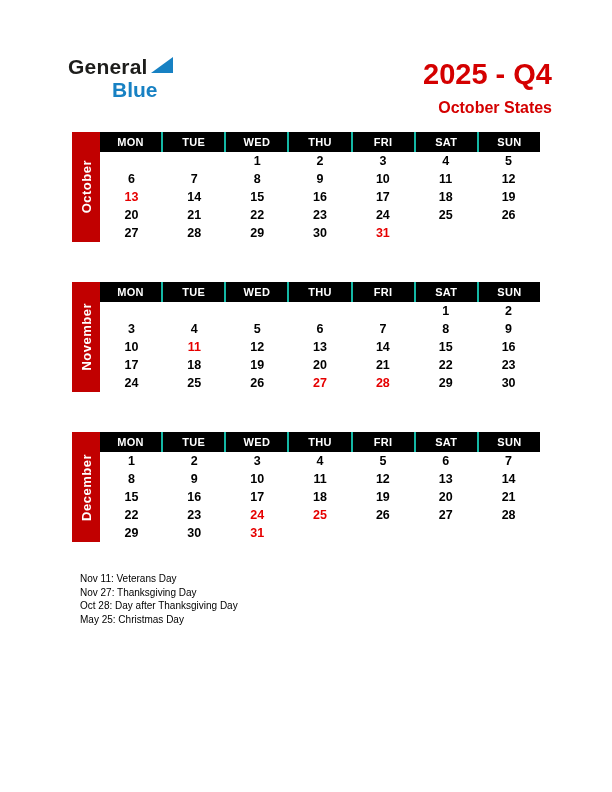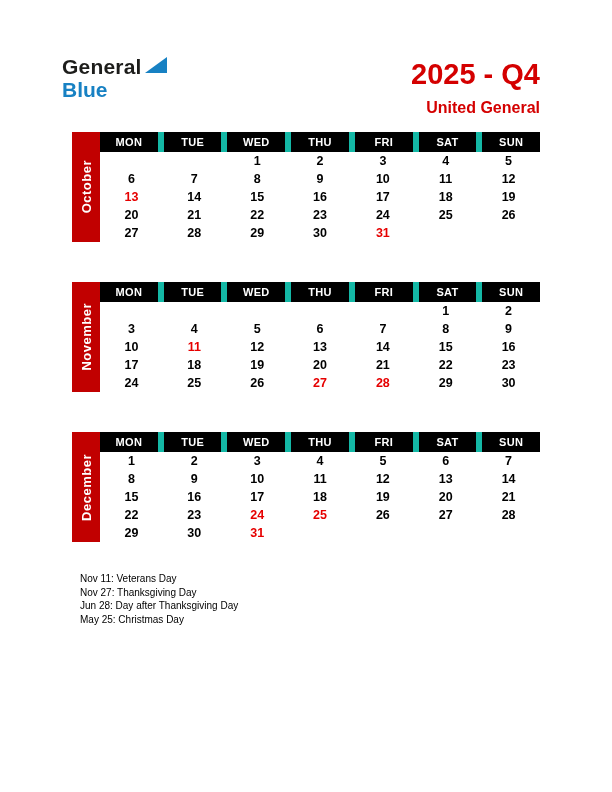--- a/index.html
+++ b/index.html
@@ -6,34 +6,34 @@
   html, body { width: 612px; height: 792px; }
   body {
     background: #ffffff;
     font-family: "Liberation Sans", sans-serif;
     position: relative;
     overflow: hidden;
   }
   .page { position: absolute; inset: 0; background: #fff; }
 
   
-  .logo { position: absolute; left: 62px; top: 56px; }
+  .logo { position: absolute; left: 68px; top: 56px; }
   .logo-line1 { display: flex; align-items: flex-end; }
   .logo-word1 {
     font-size: 21px; font-weight: 600; color: var(--logo-dark);
     letter-spacing: 0.2px; line-height: 1;
   }
   .logo-triangle { margin-left: 3px; display: inline-block; }
   .logo-word2 {
     font-size: 21px; font-weight: 700; color: var(--logo-blue);
-    line-height: 1; margin-top: 2px; 
-  }
-
-  
-  .title-block { position: absolute; right: 72px; top: 60px; text-align: right; }
+    line-height: 1; margin-top: 2px; margin-left: 44px;
+  }
+
+  
+  .title-block { position: absolute; right: 60px; top: 60px; text-align: right; }
   .q-title { font-size: 29px; font-weight: 700; color: var(--title-red); line-height: 1; }
   .q-subtitle { font-size: 16px; font-weight: 700; color: var(--title-red); margin-top: 10px; }
 
   
   #calendars { position: absolute; left: 72px; top: 132px; width: 468px; }
   .calendar { display: flex; height: 110px; margin-bottom: 40px; }
   .month-bar {
     width: 28px; background: var(--bar-red); color: #ffffff;
     display: flex; align-items: center; justify-content: center;
     flex: none;
@@ -46,21 +46,21 @@
   .row { display: flex; }
   .row.header-row { height: 20px; }
   .row.week-row { height: 18px; }
   .cell {
     flex: 1 1 0; display: flex; align-items: center; justify-content: center;
     font-weight: 700;
   }
   .cell.head {
     background: var(--header-black); color: #ffffff;
     font-size: 11px; letter-spacing: 0.3px;
-    border-right: 6px solid #14b8a6;
+    border-right: 2px solid #14b8a6;
   }
   .cell.head:last-child { border-right: none; }
   .cell.day { font-size: 12.5px; color: #000000; }
   .cell.day.red { color: var(--holiday-red); }
 
   
   #notes { position: absolute; left: 80px; top: 572px; }
   .note { font-size: 10px; line-height: 13.6px; color: #000000; }
 </style>
 </head>
@@ -75,21 +75,21 @@
         <svg width="22" height="16" viewBox="0 0 22 16">
             <polygon points="0,16 22,16 22,0" fill="#1781c3"></polygon>
           </svg>
       </span>
     </div>
     <div class="logo-word2">Blue</div>
   </div>
 
   <div class="title-block">
     <div class="q-title">2025 - Q4</div>
-    <div class="q-subtitle">United General</div>
+    <div class="q-subtitle">October States</div>
   </div>
 
   <div id="calendars">
       <div class="calendar">
         <div class="month-bar">
           <span>October</span>
         </div>
         <div class="grid">
           <div class="row header-row">
             <div class="cell head">MON</div>
@@ -267,17 +267,17 @@
             <div class="cell day"></div>
             <div class="cell day"></div>
           </div>
         </div>
       </div>
     </div>
 
   <div id="notes">
       <div class="note">Nov 11: Veterans Day</div>
       <div class="note">Nov 27: Thanksgiving Day</div>
-      <div class="note">Jun 28: Day after Thanksgiving Day</div>
+      <div class="note">Oct 28: Day after Thanksgiving Day</div>
       <div class="note">May 25: Christmas Day</div>
     </div>
 
 </div>
 
 </body></html>

